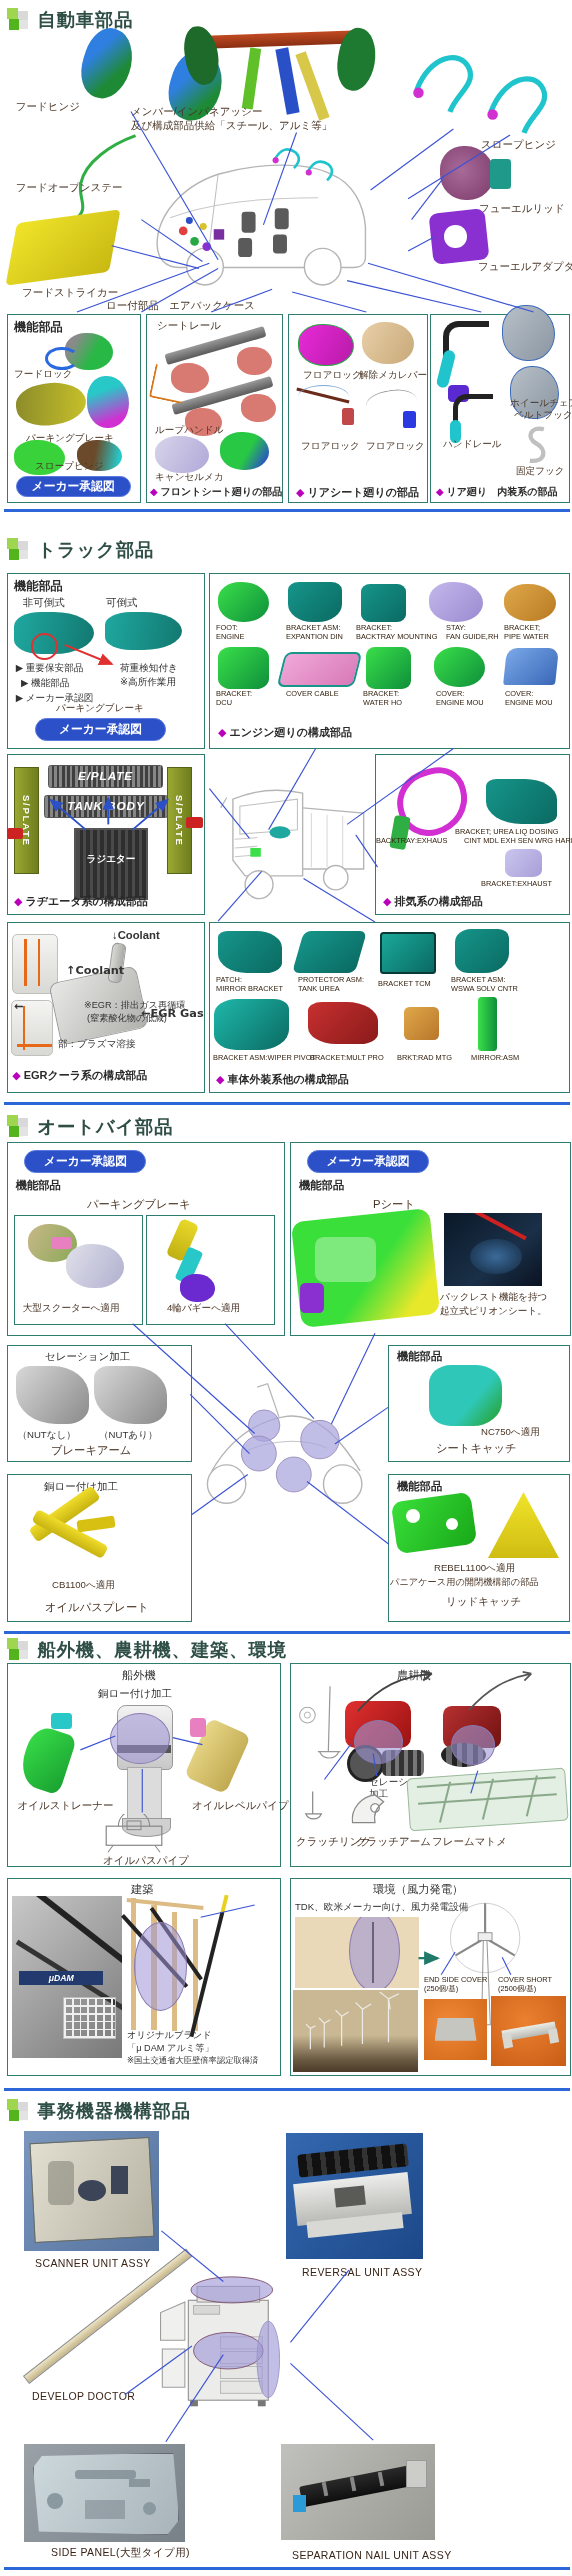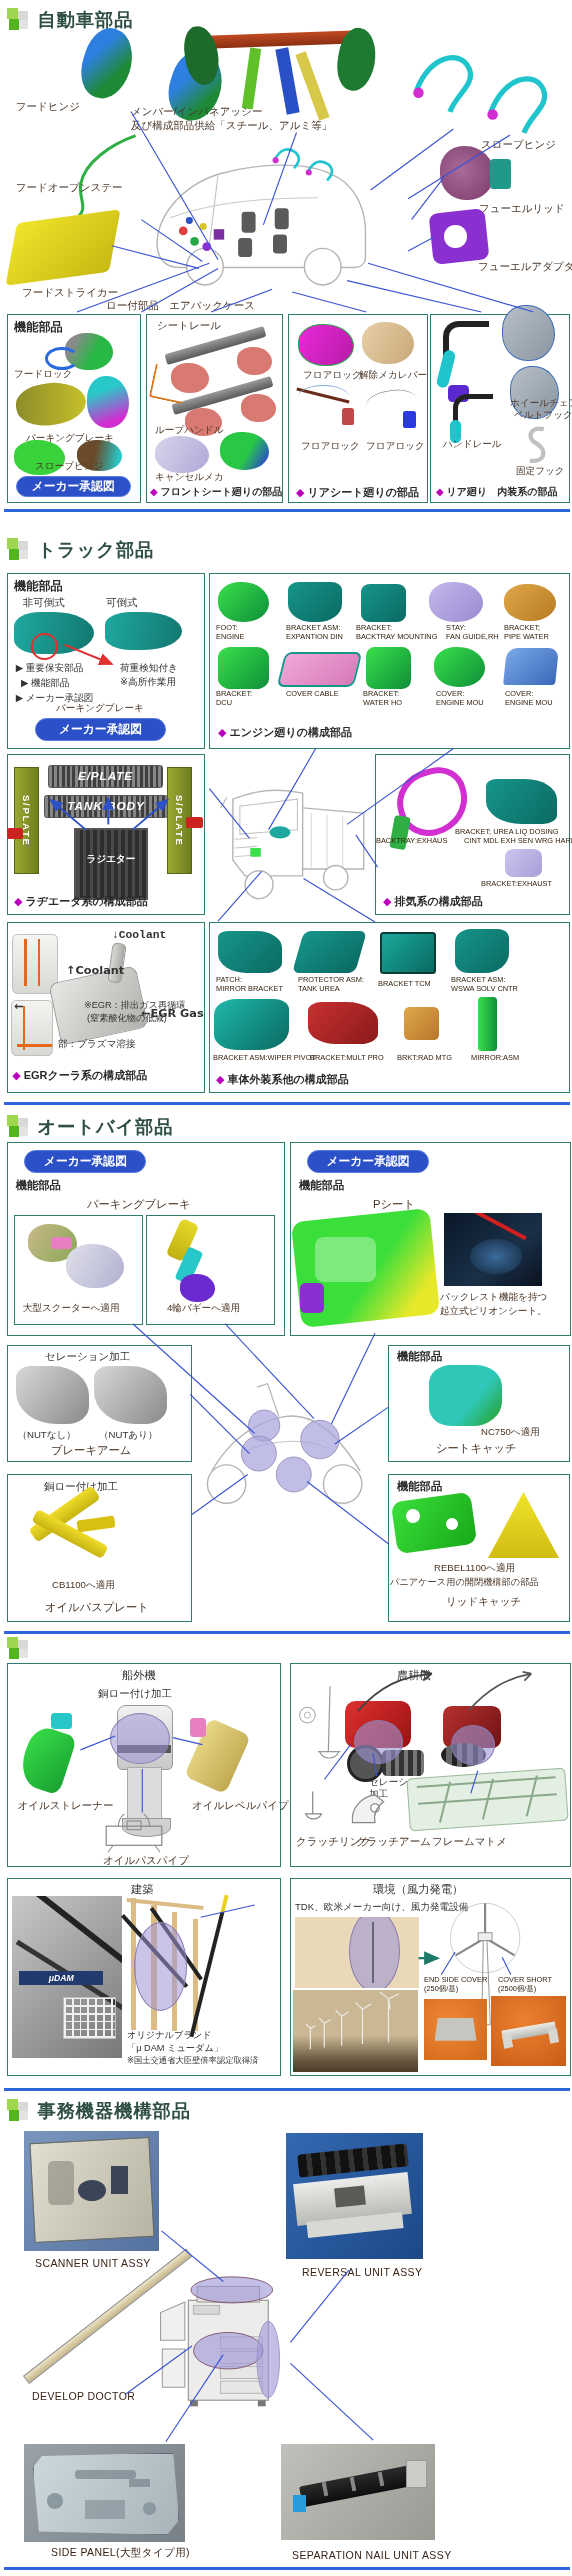--- a/index.html
+++ b/index.html
@@ -277,21 +277,21 @@
     <div class="ft" style="left:383px;top:894px"><span class="dia">◆</span> <span>排気系の構成部品</span></div>
 
     <div class="pbox" style="left:7px;top:922px;width:196px;height:169px"></div>
     <div class="abs" style="left:12.2px;top:934px;width:44px;height:58px;background:linear-gradient(#f4f4f2,#d8d8d4);border:0.9px solid #c0c0bc;border-radius:5.2px"></div>
     <div class="abs" style="left:24.4px;top:939px;width:2.2px;height:47px;background:#e8681a"></div>
     <div class="abs" style="left:38px;top:939px;width:2.2px;height:47px;background:#e8681a"></div>
     <div class="abs" style="left:10.5px;top:1000px;width:40px;height:54px;background:linear-gradient(#f4f4f2,#d8d8d4);border:0.9px solid #c0c0bc;border-radius:5.2px"></div>
     <div class="abs" style="left:22.7px;top:1006px;width:2.2px;height:44px;background:#e8681a"></div>
     <div class="abs" style="left:54px;top:974px;width:87px;height:61px;background:linear-gradient(135deg,#e8e8e6,#b0b0ac);border:0.9px solid #999;border-radius:8.7px;transform:rotate(-12deg)"></div>
     <div class="abs" style="left:110px;top:943px;width:12.2px;height:38px;background:linear-gradient(90deg,#d8d8d4,#a8a8a4);border:0.9px solid #999;border-radius:5.2px;transform:rotate(8deg)"></div>
-    <div class="p s13 pd b" style="left:112px;top:929px;font-family:Liberation Mono, monospace">↓Coolant</div>
+    <div class="p s13 pd b" style="left:112px;top:929px;font-family:Liberation Sans, sans-serif">↓Coolant</div>
     <div class="p s13 pd b" style="left:66px;top:964px;font-family:'DejaVu Sans',sans-serif">↑Coolant</div>
     <div class="p s13 pd b" style="left:14px;top:1000px;font-family:'DejaVu Sans',sans-serif">←</div>
     <div class="p s13 pd b" style="left:141px;top:1007px;font-family:'DejaVu Sans',sans-serif">←EGR Gas</div>
     <div class="p s10 pd" style="left:84px;top:999px">※EGR：排出ガス再循環</div>
     <div class="p s10 pd" style="left:87px;top:1012px">(窒素酸化物の低減)</div>
     <div class="abs" style="left:17.4px;top:1044px;width:35px;height:2.6px;background:#e8681a"></div>
     <div class="p s11 pd" style="left:58px;top:1038px">部：プラズマ溶接</div>
     <div class="ft" style="left:12.2px;top:1068px"><span class="dia">◆</span> <span>EGRクーラ系の構成部品</span></div>
 
     <div class="pbox" style="left:209px;top:922px;width:359px;height:169px"></div>
@@ -409,20 +409,21 @@
   <div class="divider" style="top:1631px"></div>
 
   <div>
     <div class="hdr" style="left:7px;top:1637px">
       <span class="hico">
         <i style="left:0;top:0;width:10.5px;height:10.5px;background:#9fd64f"></i>
         <i style="left:11.3px;top:2.6px;width:9.6px;height:9.6px;background:#d9d9d9"></i>
         <i style="left:1.7px;top:11.3px;width:10.5px;height:10.5px;background:#54b41e"></i>
         <i style="left:12.2px;top:12.2px;width:8.7px;height:8.7px;background:#e3e3e3"></i>
       </span>
+      <span class="htxt">船外機、農耕機、建築、環境</span>
     </div>
 
     <div class="pbox" style="left:7px;top:1663px;width:272px;height:202px"></div>
     <div class="p s13 pd" style="left:122px;top:1668px">船外機</div>
     <div class="p pd" style="left:98px;top:1687px">銅ロー付け加工</div>
     <div class="abs" style="left:117px;top:1705px;width:54px;height:63px;background:linear-gradient(#f2f2f2,#c8c8c8);border:0.9px solid #999;border-radius:8.7px 8.7px 5.2px 5.2px"></div>
     <div class="abs" style="left:117px;top:1745px;width:54px;height:7.8px;background:#555"></div>
     <div class="abs" style="left:127px;top:1767px;width:33px;height:51px;background:#dcdcdc;border:0.9px solid #aaa"></div>
     <div class="abs" style="left:122px;top:1818px;width:47px;height:17.4px;background:#d0d0d0;border:0.9px solid #999;border-radius:0 0 50% 50%"></div>
     <div class="abs" style="left:110px;top:1713px;width:58px;height:49px;background:rgba(158,150,214,.55);border:0.9px solid #8a7ab0;border-radius:50%"></div>
@@ -491,21 +492,21 @@
       <i class="abs" style="left:24.4px;top:7px;width:5.2px;height:125px;background:#dcbc84;display:block"></i>
       <i class="abs" style="left:45px;top:14px;width:5.2px;height:119px;background:#dcbc84;display:block"></i>
       <i class="abs" style="left:66px;top:21px;width:5.2px;height:112px;background:#dcbc84;display:block"></i>
       <i class="abs" style="left:0;top:0;width:77px;height:4.4px;background:#dcbc84;transform:rotate(6deg);transform-origin:0 0;display:block"></i>
       <i class="abs" style="left:-3.5px;top:15.7px;width:96px;height:3.5px;background:#222;transform:rotate(48deg);transform-origin:0 0;display:block"></i>
       <i class="abs" style="left:26px;top:8.7px;width:87px;height:3.5px;background:#222;transform:rotate(55deg);transform-origin:0 0;display:block"></i>
       <i class="abs" style="left:7px;top:24.4px;width:51px;height:87px;background:rgba(158,150,214,.55);border:0.9px solid #8a7ab0;border-radius:50%;display:block"></i>
     </div>
     <div class="abs" style="left:207px;top:1893px;width:4.4px;height:146px;background:linear-gradient(#e8d020 0 12%,#222 12%);transform:rotate(14deg)"></div>
     <div class="p s10 pd" style="left:127px;top:2029px">オリジナルブランド</div>
-    <div class="p s10 pd" style="left:127px;top:2042px">「μ DAM ミューダム」</div>
+    <div class="p s10 pd" style="left:127px;top:2042px">「μ DAM アルミ等」</div>
     <div class="p" style="left:127px;top:2055px;font-size:8.3px;color:#333">※国土交通省大臣壁倍率認定取得済</div>
 
     <div class="pbox" style="left:290px;top:1878px;width:279px;height:196px"></div>
     <div class="p s13 pd" style="left:373px;top:1882px">環境（風力発電）</div>
     <div class="p s11 pd" style="left:295px;top:1901px">TDK、欧米メーカー向け、風力発電設備</div>
     <div class="photo" style="left:295px;top:1917px;width:124px;height:71px;background:#ead9b8">
       <i class="abs" style="left:54px;top:-7px;width:49px;height:80px;background:rgba(158,150,214,.6);border:0.9px solid #8a7ab0;border-radius:50%;display:block"></i>
       <i class="abs" style="left:77px;top:5.2px;width:1.7px;height:61px;background:#667;display:block"></i>
     </div>
     <div class="photo" style="left:293px;top:1990px;width:125px;height:82px;background:linear-gradient(#cab894 55%,#6a5a42 85%,#4a3a28)">

